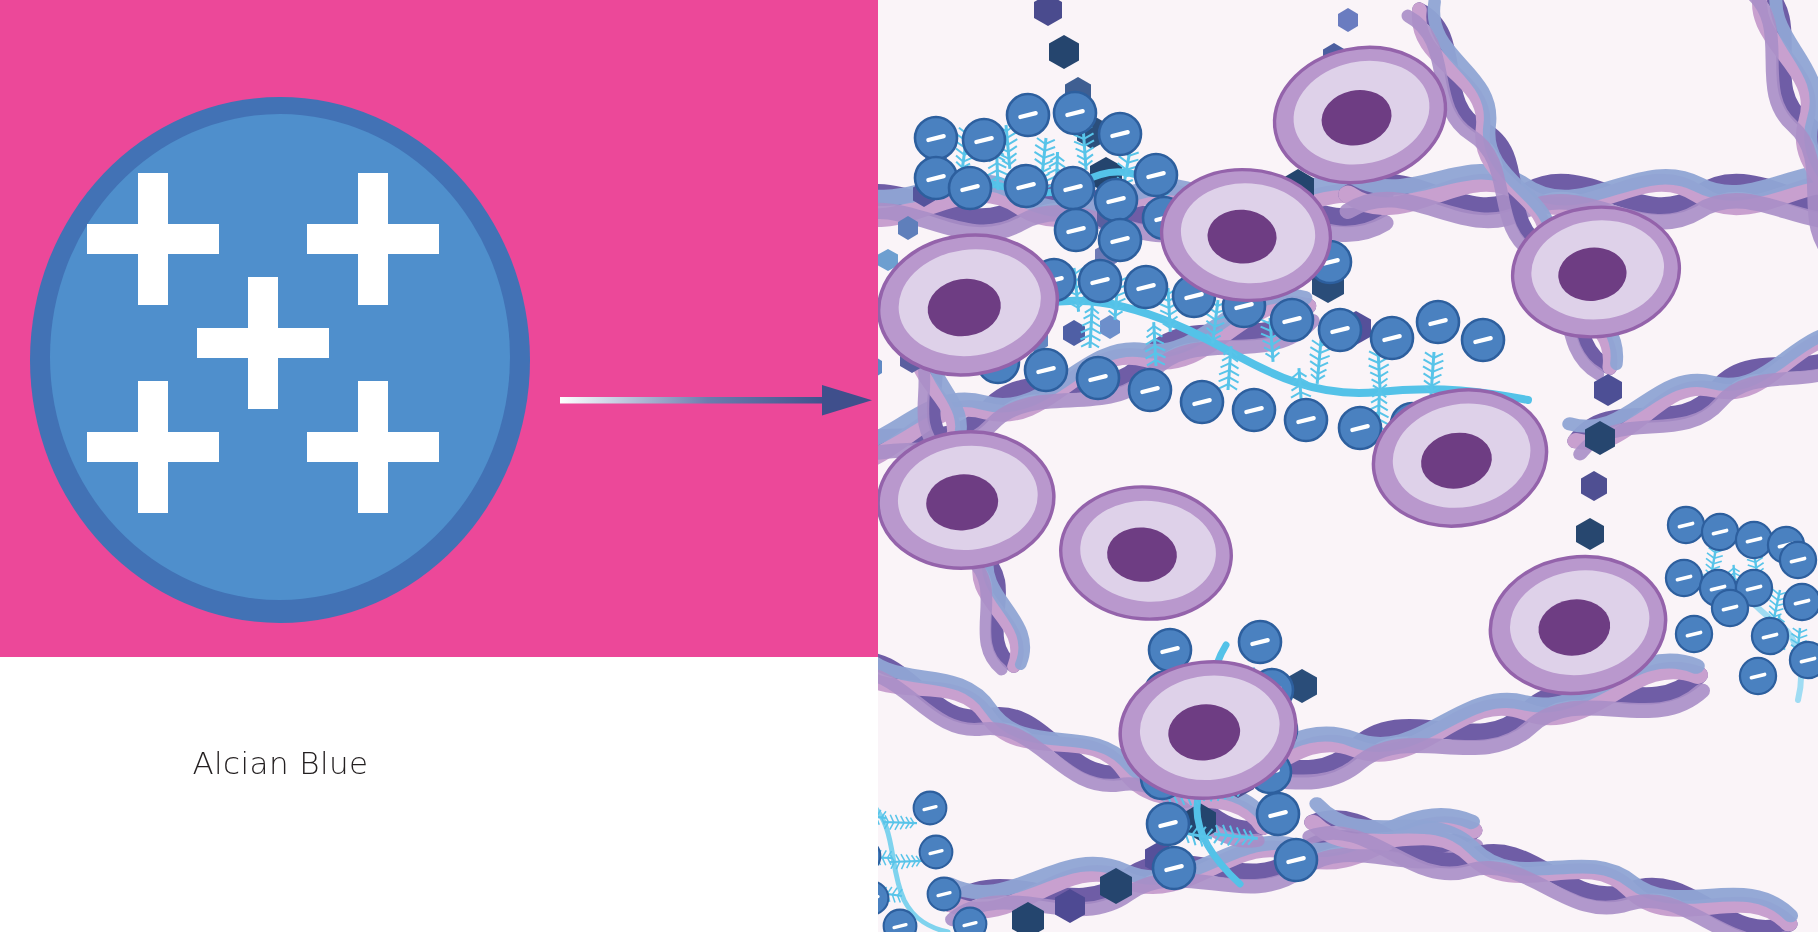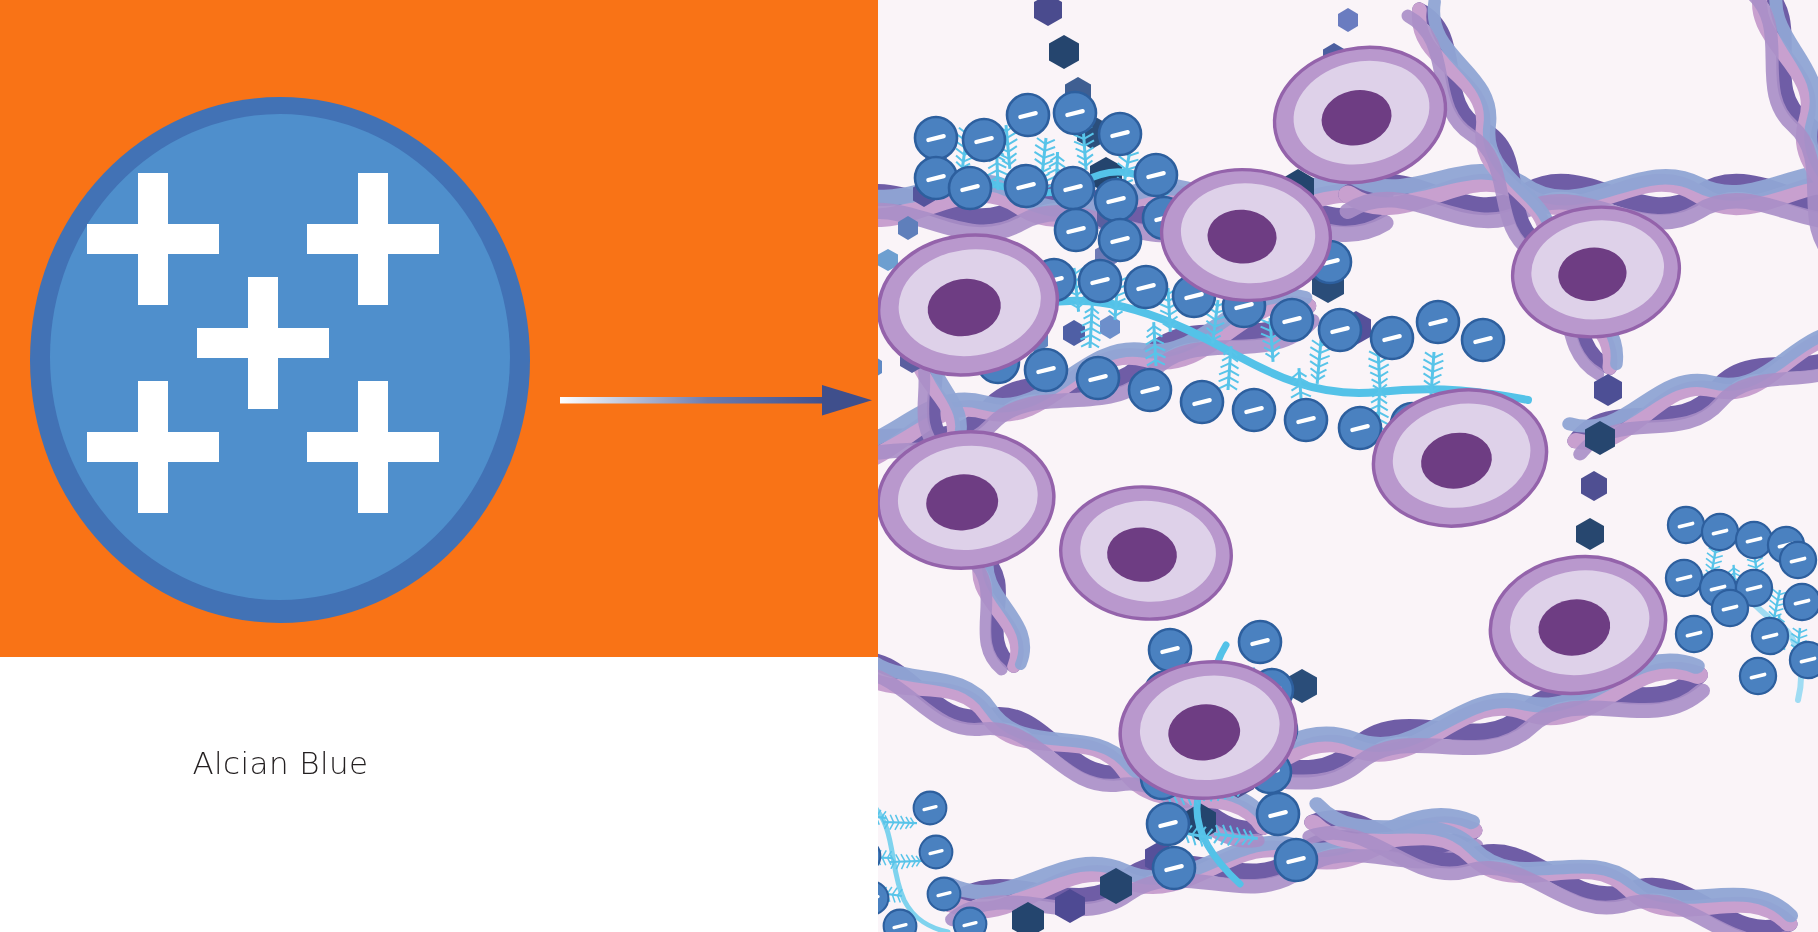--- a/index.html
+++ b/index.html
@@ -1,21 +1,21 @@
 <!DOCTYPE html>
 <html><head>
 <meta charset="utf-8">
 <title>Alcian Blue ECM Diagram</title>
 <style>
   html,body{margin:0;padding:0;background:#ffffff;}
   body{
     width:1818px;height:932px;overflow:hidden;
     font-family:"DejaVu Sans","Liberation Sans",sans-serif;
   }
-  .stage{position:relative;width:1818px;height:657px;background:#f97316;}
+  .stage{position:relative;width:1818px;height:657px;background:#ec4899;}
 
   
   .left-panel{position:absolute;left:0;top:0;width:755px;height:932px;}
   .stain-token{position:absolute;left:28px;top:95px;width:505px;height:530px;}
   .stain-label{
     position:absolute;left:28px;top:745px;width:505px;
     text-align:center;font-size:31px;color:#231f20;
     font-family:"DejaVu Sans","Liberation Sans",sans-serif;
     font-weight:300;letter-spacing:.4px;
   }

